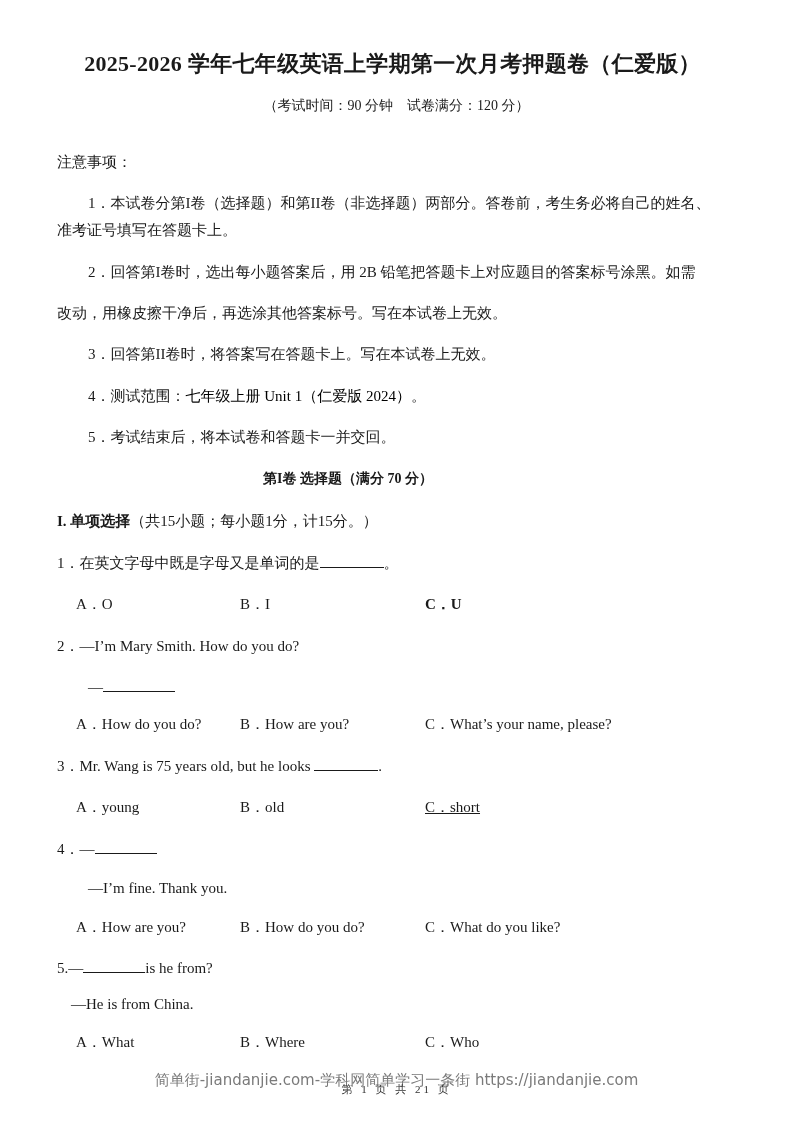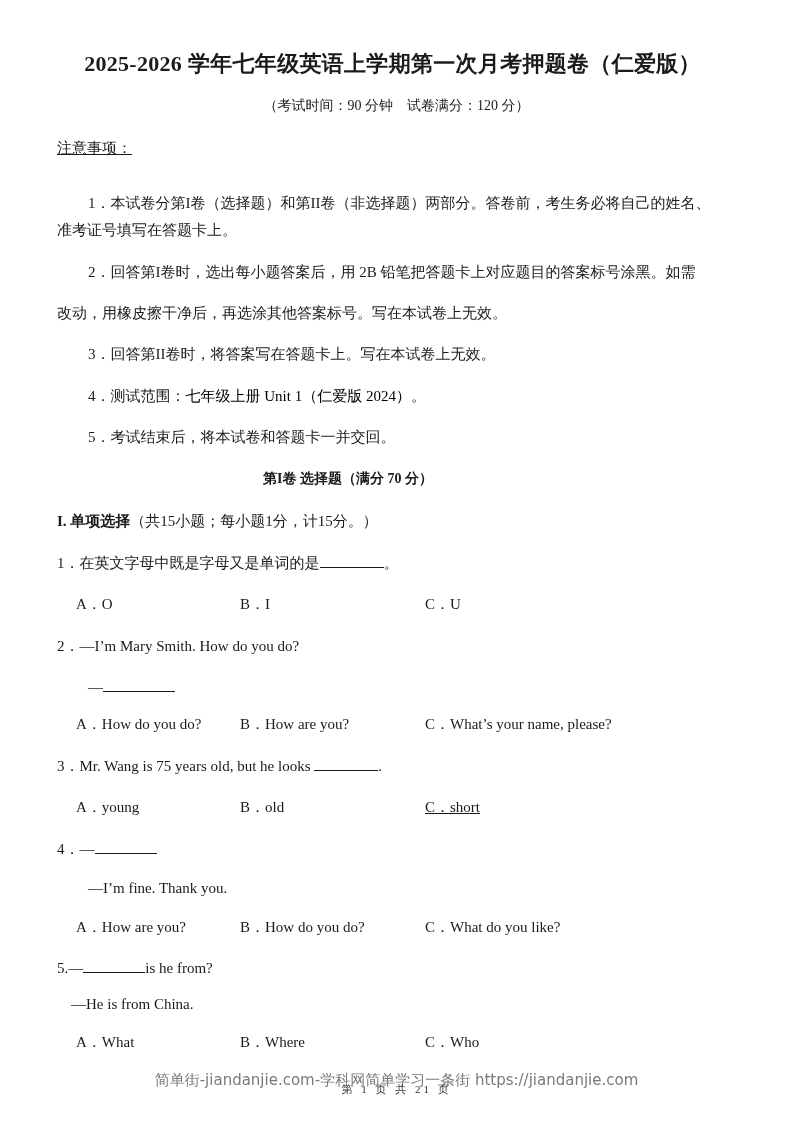--- a/index.html
+++ b/index.html
@@ -33,21 +33,21 @@
       position: absolute; left: 0; width: 793px; top: 1082px; text-align: center;
       font-size: 11px; color: #333; line-height: 14px; letter-spacing: 3px;
     }
   </style>
 </head>
 <body>
 
 <div class="title">2025-2026 学年七年级英语上学期第一次月考押题卷（仁爱版）</div>
 <div class="subtitle">（考试时间：90 分钟　试卷满分：120 分）</div>
 
-<div class="line" style="left:57px; top:138px;text-decoration:underline;">注意事项：</div>
+<div class="line" style="left:57px; top:152px;">注意事项：</div>
 
 <div class="line" style="left:88px; top:179px;margin-top:14px;">1．本试卷分第I卷（选择题）和第II卷（非选择题）两部分。答卷前，考生务必将自己的姓名、</div>
 <div class="line" style="left:57px; top:220px;">准考证号填写在答题卡上。</div>
 
 <div class="line" style="left:88px; top:262px;">2．回答第I卷时，选出每小题答案后，用 2B 铅笔把答题卡上对应题目的答案标号涂黑。如需</div>
 <div class="line" style="left:57px; top:303px;">改动，用橡皮擦干净后，再选涂其他答案标号。写在本试卷上无效。</div>
 
 <div class="line" style="left:88px; top:344px;">3．回答第II卷时，将答案写在答题卡上。写在本试卷上无效。</div>
 
 <div class="line" style="left:88px; top:386px;">
@@ -60,21 +60,21 @@
 
 <div class="line" style="left:57px; top:511px;">
   <span class="bold">I. 单项选择</span><span>（共15小题；每小题1分，计15分。）</span>
 </div>
 
 <div class="line" style="left:57px; top:553px;">
   <span>1．</span><span>在英文字母中既是字母又是单词的是</span><span class="blank" style="width:64px;"></span><span>。</span>
 </div>
 <div class="opt" style="left:76px; top:594px;">A．O</div>
 <div class="opt" style="left:240px; top:594px;">B．I</div>
-<div class="opt" style="left:425px; top:594px;">C．U</div>
+<div class="opt" style="left:425px; top:594px;font-weight:bold;">C．U</div>
 
 <div class="line" style="left:57px; top:636px;">
   <span>2．</span><span>—I’m Mary Smith. How do you do?</span>
 </div>
 <div class="line" style="left:88px; top:677px;">
   <span>—</span><span class="blank" style="width:72px;"></span>
 </div>
 <div class="opt" style="left:76px; top:714px;">A．How do you do?</div>
 <div class="opt" style="left:240px; top:714px;">B．How are you?</div>
 <div class="opt" style="left:425px; top:714px;">C．What’s your name, please?</div>

